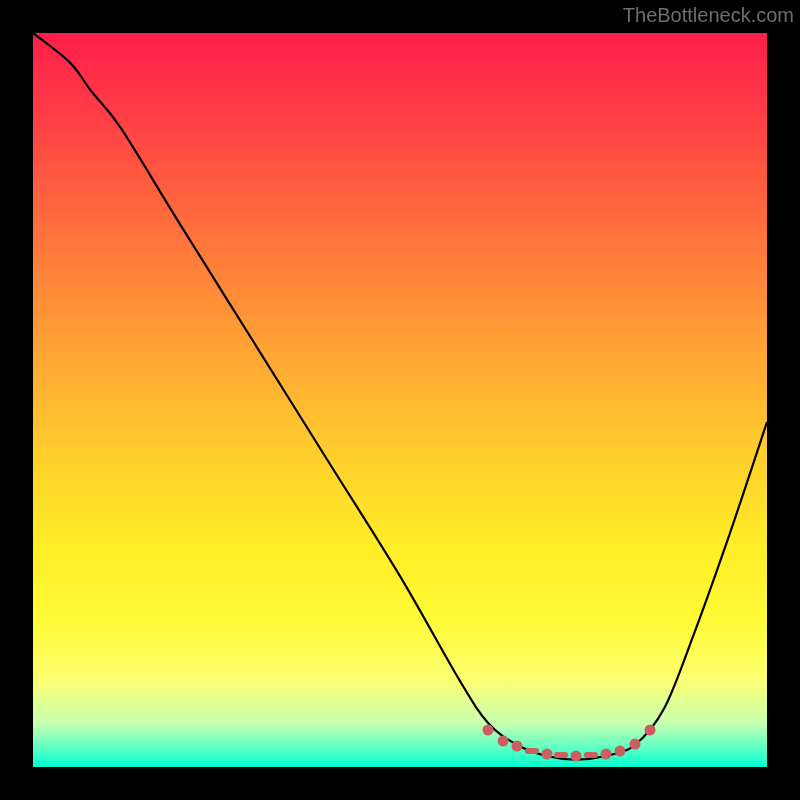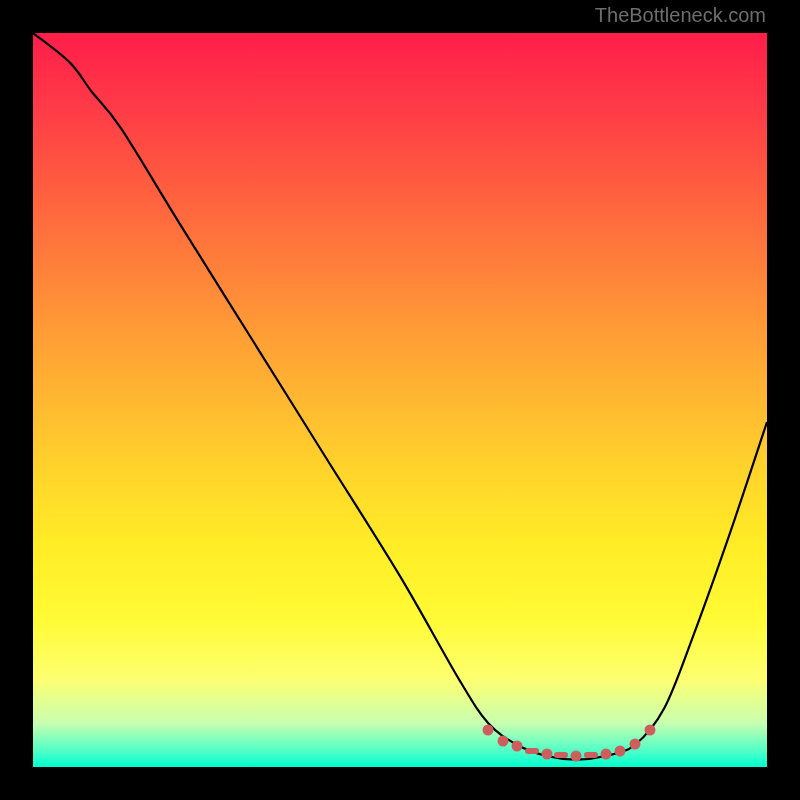--- a/index.html
+++ b/index.html
@@ -1,17 +1,17 @@
 <!DOCTYPE html>
 <html><head>
 <meta charset="utf-8">
 <style>
   * { margin: 0; padding: 0; box-sizing: border-box; }
   body { width: 800px; height: 800px; background: #000; position: relative; overflow: hidden; }
-  .watermark { position: absolute; top: 4px; right: 34px; color: #6e6e6e; font-family: Arial, sans-serif; font-size: 20px; font-weight: 500; z-index: 10; }
+  .watermark { position: absolute; top: 4px; right: 6px; color: #6e6e6e; font-family: Arial, sans-serif; font-size: 20px; font-weight: 500; z-index: 10; }
   .plot-area { position: absolute; left: 33px; top: 33px; width: 734px; height: 734px; }
   .gradient-bg { position: absolute; inset: 0; background: linear-gradient(to bottom,
     #ff1e4a 0%,
     #ff3a47 10%,
     #ff5a40 20%,
     #ff7a3b 30%,
     #ff9a36 40%,
     #ffb831 50%,
     #ffd52b 60%,
     #ffed26 70%,

